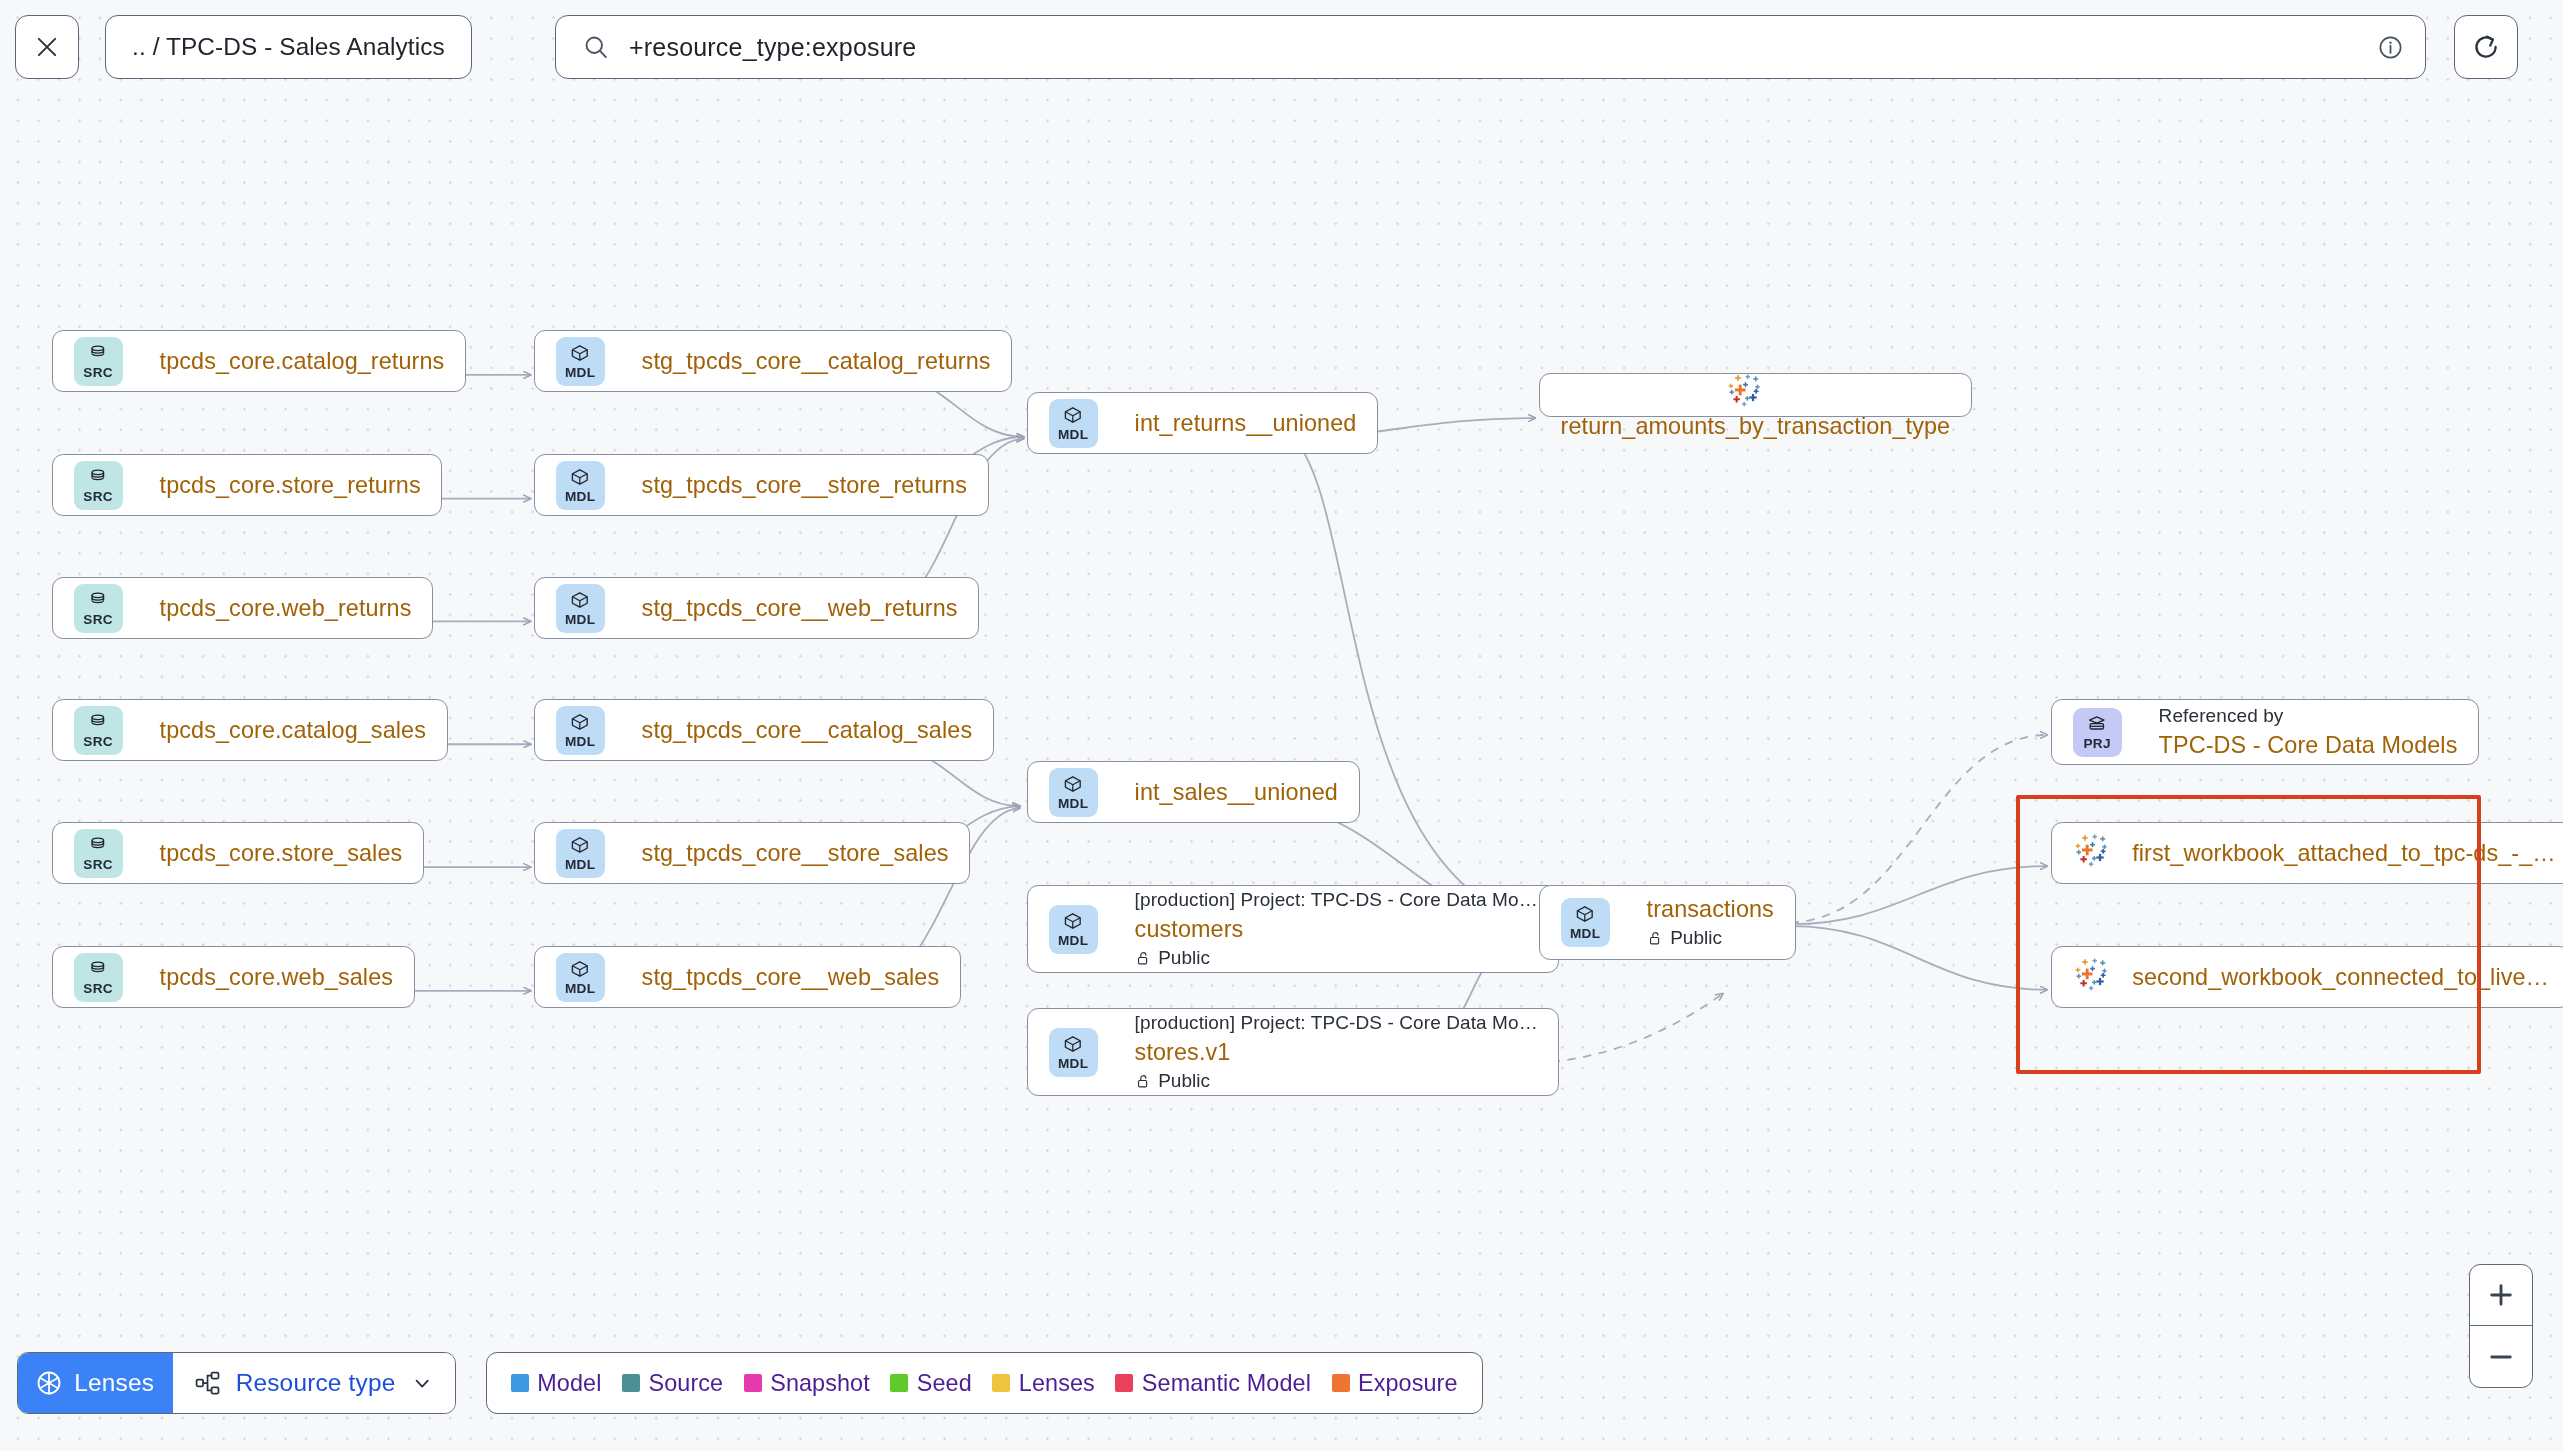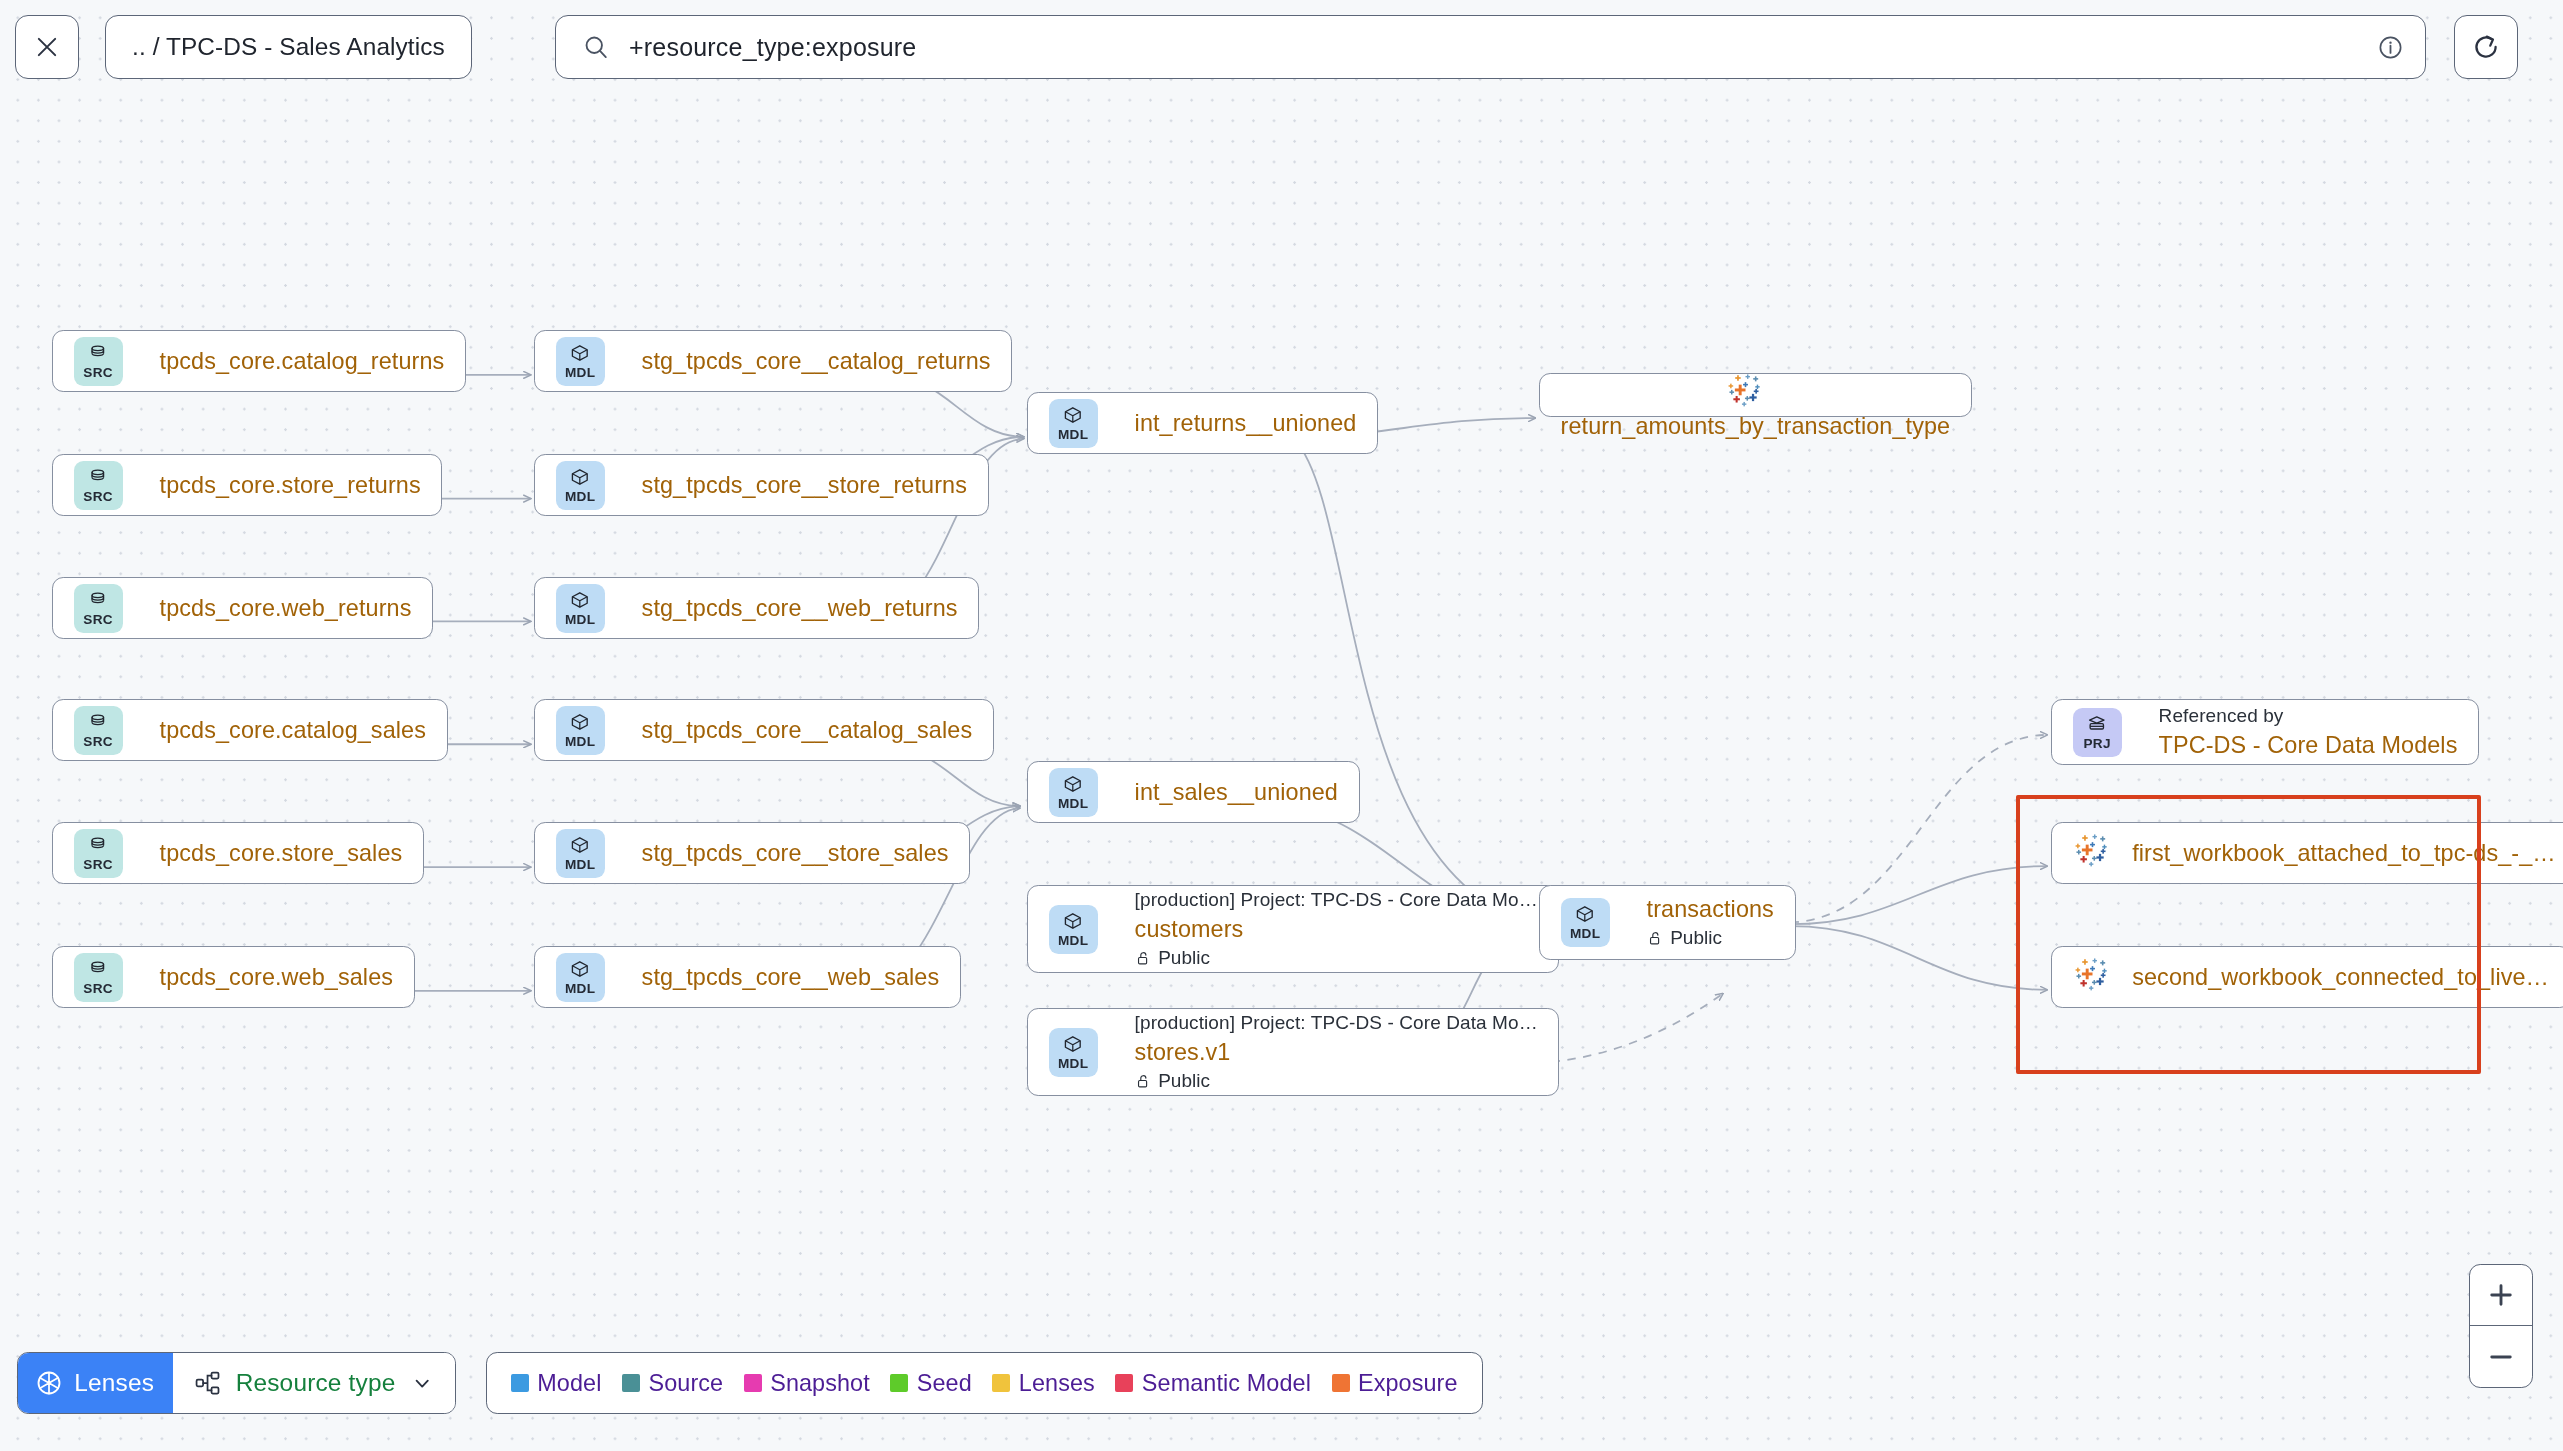--- a/index.html
+++ b/index.html
@@ -139,21 +139,21 @@
   #lenses-button {
     background: #3b82f6; color: #fff;
     display: flex; align-items: center; gap: 11.2px;
     padding: 0 19px 0 17px;
     cursor: pointer;
   }
   #lenses-button .label { font-size: 24.4px; letter-spacing: 0.2px; }
   #resource-type-button {
     display: flex; align-items: center; gap: 14px;
     padding: 0 20.6px;
-    background: #fff; color: #15803d;
+    background: #fff; color: #1d4ed8;
     cursor: pointer;
   }
   #resource-type-button .label { font-size: 24.4px; letter-spacing: 0.2px; }
   #legend {
     height: 62px;
     background: #fff;
     border: 1.5px solid #5c6678;
     border-radius: 11.2px;
     display: flex; align-items: center; gap: 20.6px;
     padding: 0 24.4px;

